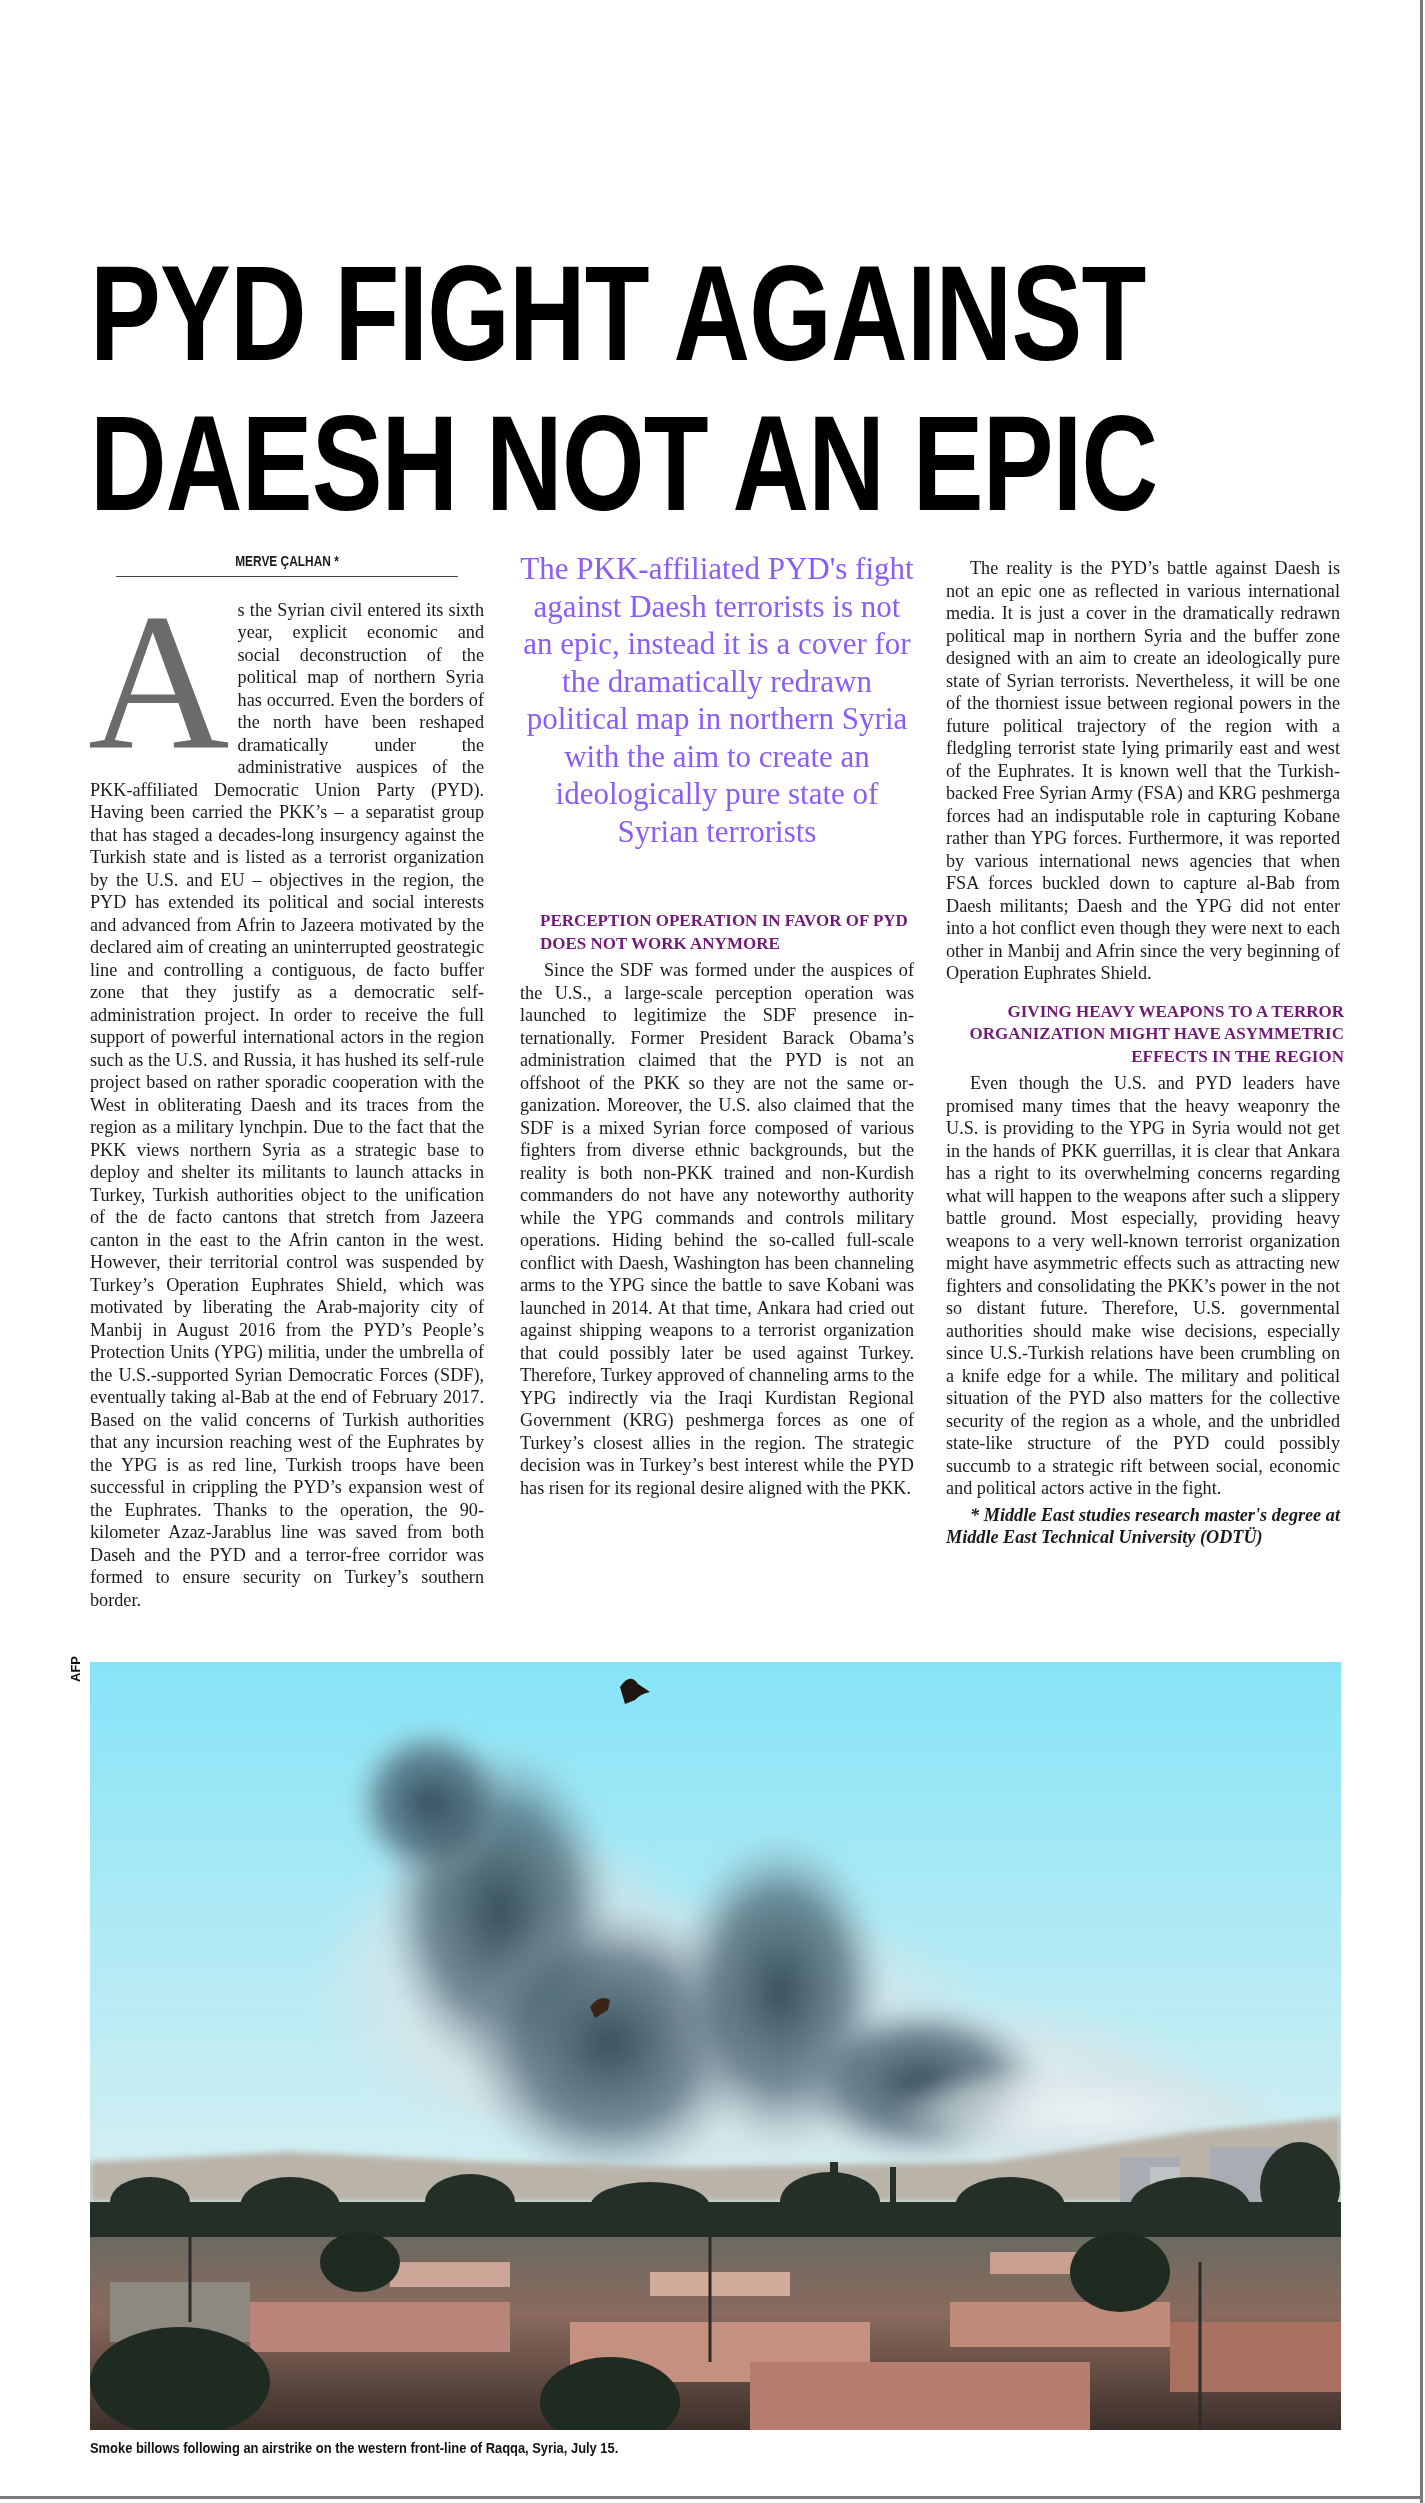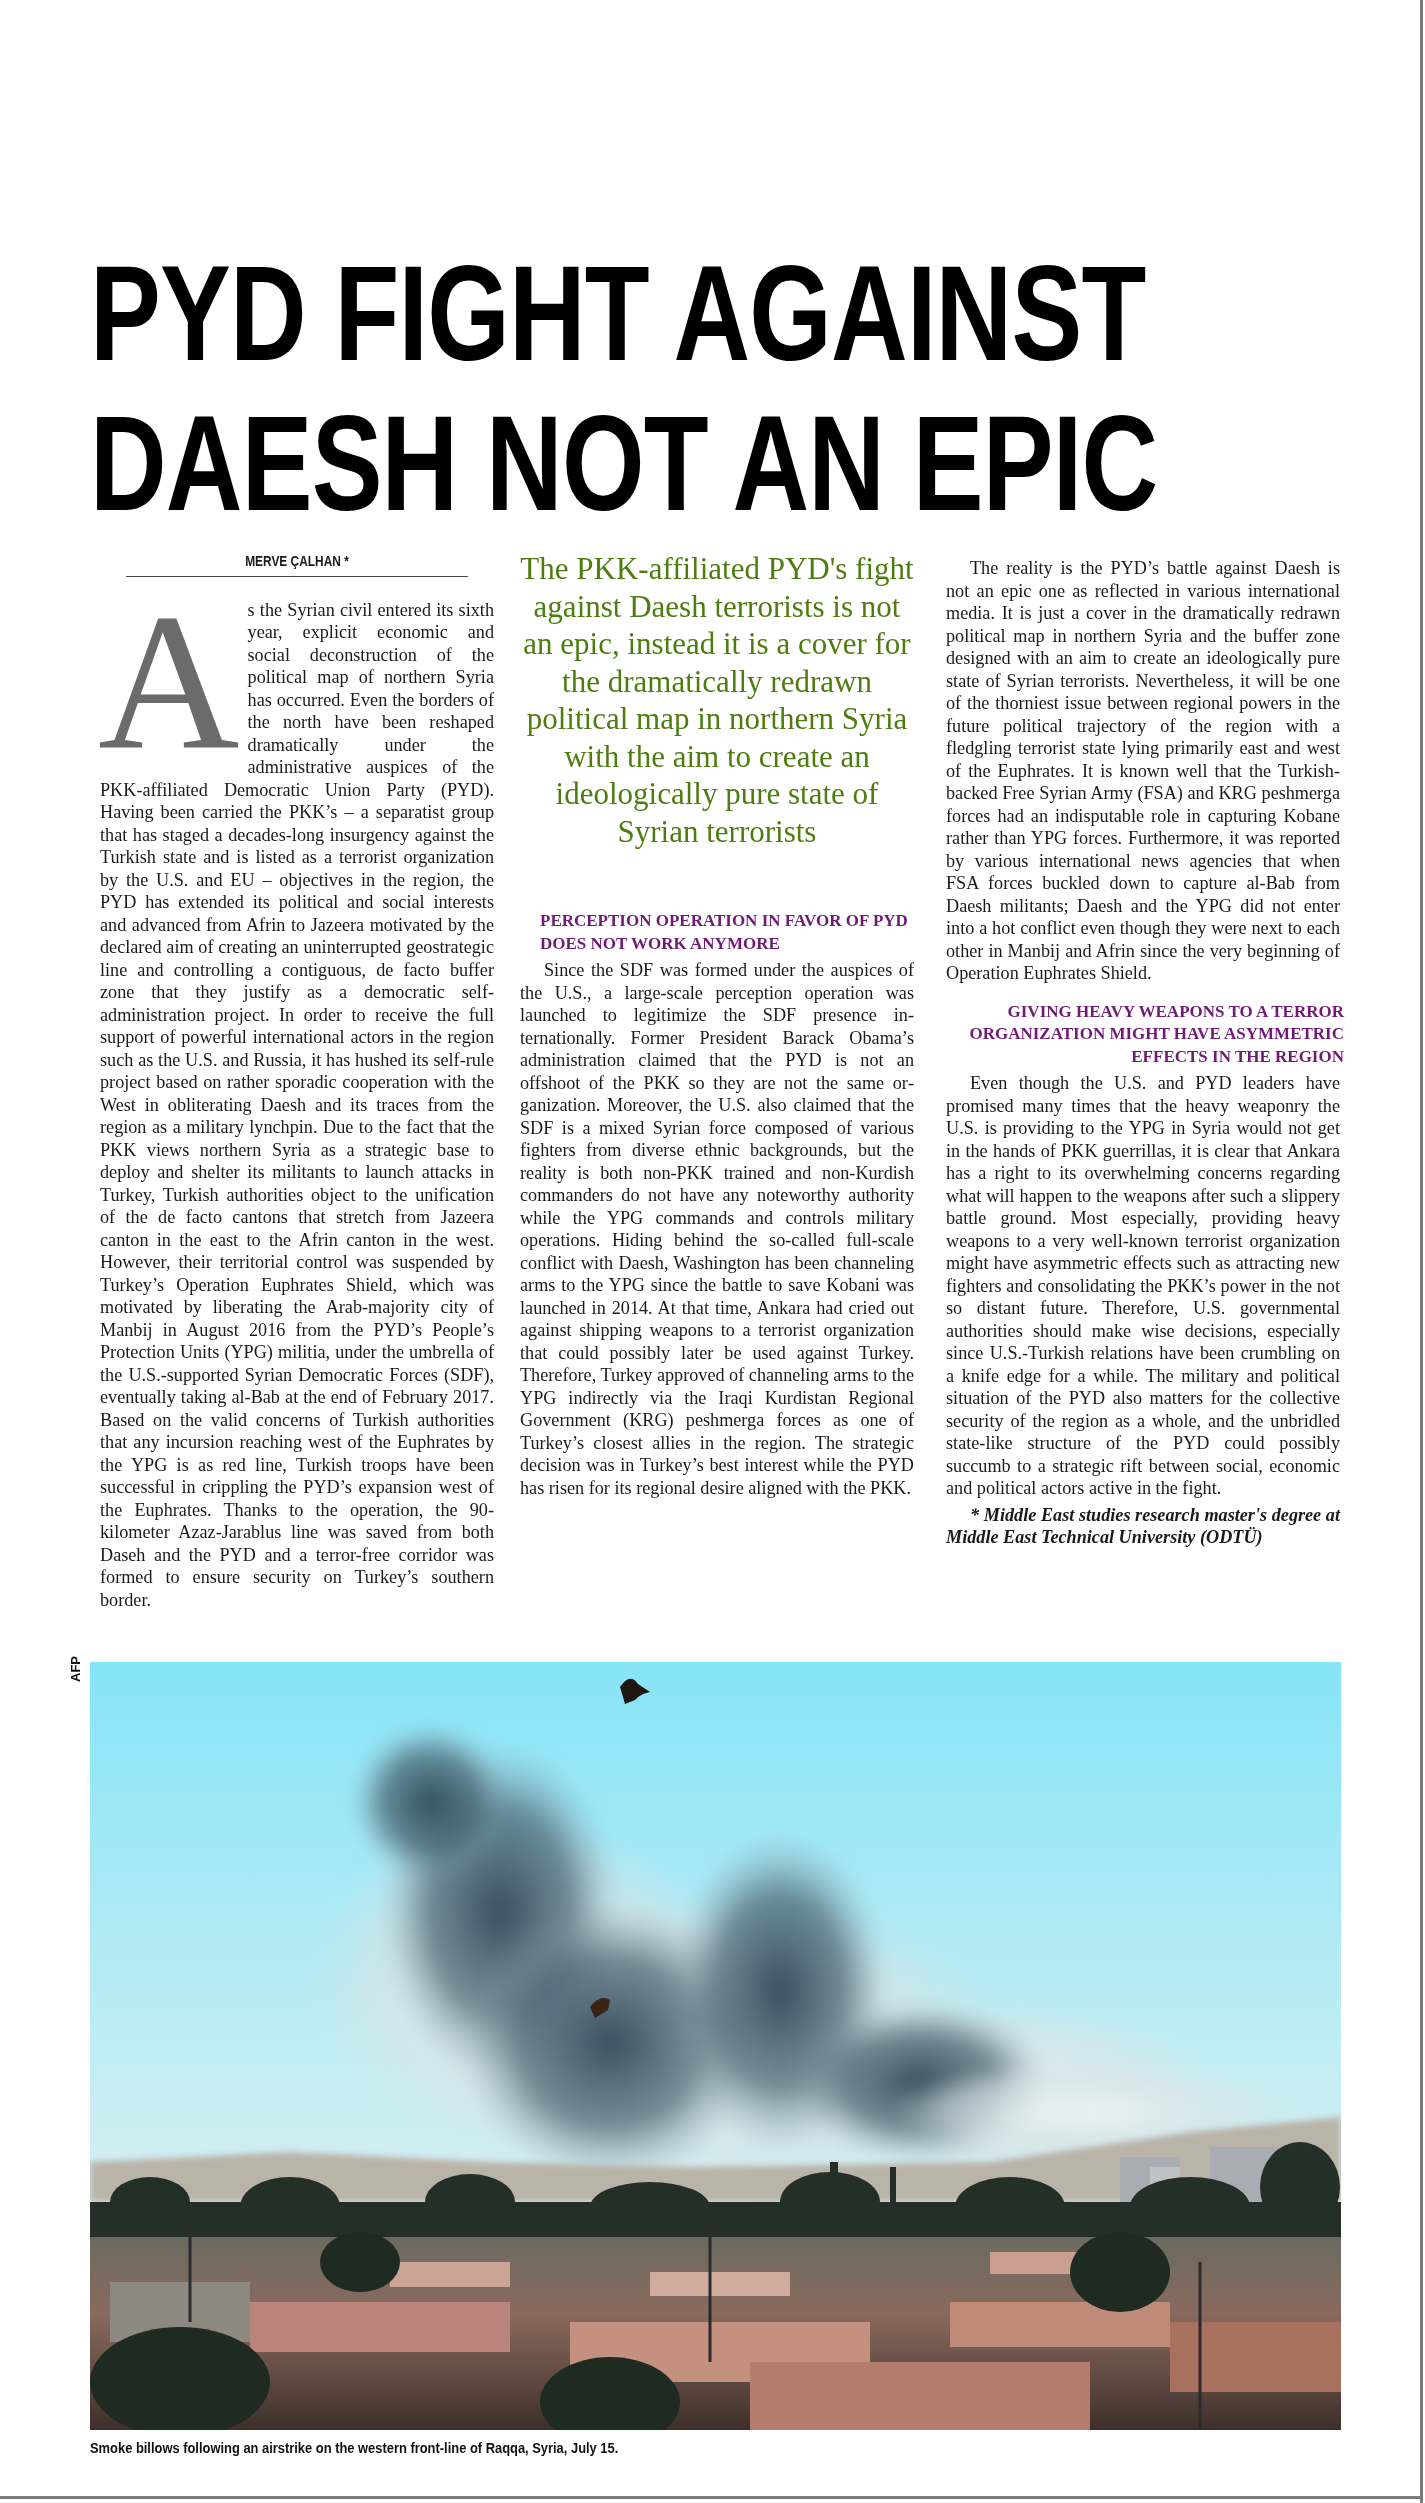--- a/index.html
+++ b/index.html
@@ -14,36 +14,36 @@
     letter-spacing: -1px; margin: 0;
     transform: scaleX(0.78); transform-origin: left top;
     white-space: nowrap;
   }
   .headline .line { display: block; }
 
   .col { position: absolute; font-family: "Liberation Serif", serif; font-size: 18.2px; line-height: 22.5px; color: #1a1a1a; text-align: justify; hyphens: manual; }
   .col p { margin: 4px; }
   .col p.indent { text-indent: 24px; }
 
-  .col-left { left: 96px; top: 550px; width: 402px; }
+  .col-left { left: 86px; top: 550px; width: 402px; }
   .col-mid { left: 516px; top: 550px; width: 402px; }
   .col-right { left: 942px; top: 553px; width: 402px; }
 
   .byline {
     font-family: "Liberation Sans", sans-serif; font-weight: 900; font-size: 14px;
     text-align: center; padding-bottom: 3px; border-bottom: 1.5px solid #444;
     letter-spacing: 0; margin-bottom: 22px; transform: scaleX(0.85);
   }
   .dropcap {
     float: left; font-family: "Liberation Serif", serif; font-size: 196px; line-height: 150px;
     color: #6b6b6b; margin: 8px 8px 0 -2px; height: 152px;
   }
 
   .pullquote {
-    font-family: "Liberation Serif", serif; font-size: 31px; line-height: 37.5px; color: #4d7c0f;
+    font-family: "Liberation Serif", serif; font-size: 31px; line-height: 37.5px; color: #8b5cf6;
     text-align: center; margin: 0 0 60px 0; padding-top: 0;
   }
   .subhead {
     font-family: "Liberation Serif", serif; font-weight: bold; font-size: 17px; line-height: 22.5px;
     text-transform: uppercase; margin: 0 0 2px 24px; text-align: left; color: #701a75;
   }
   .subhead.right { margin-top: 16px; text-align: right; }
   .footnote { font-style: italic; margin-top: 22px; text-indent: 24px; font-weight: bold; }
 
   .photo-credit {

